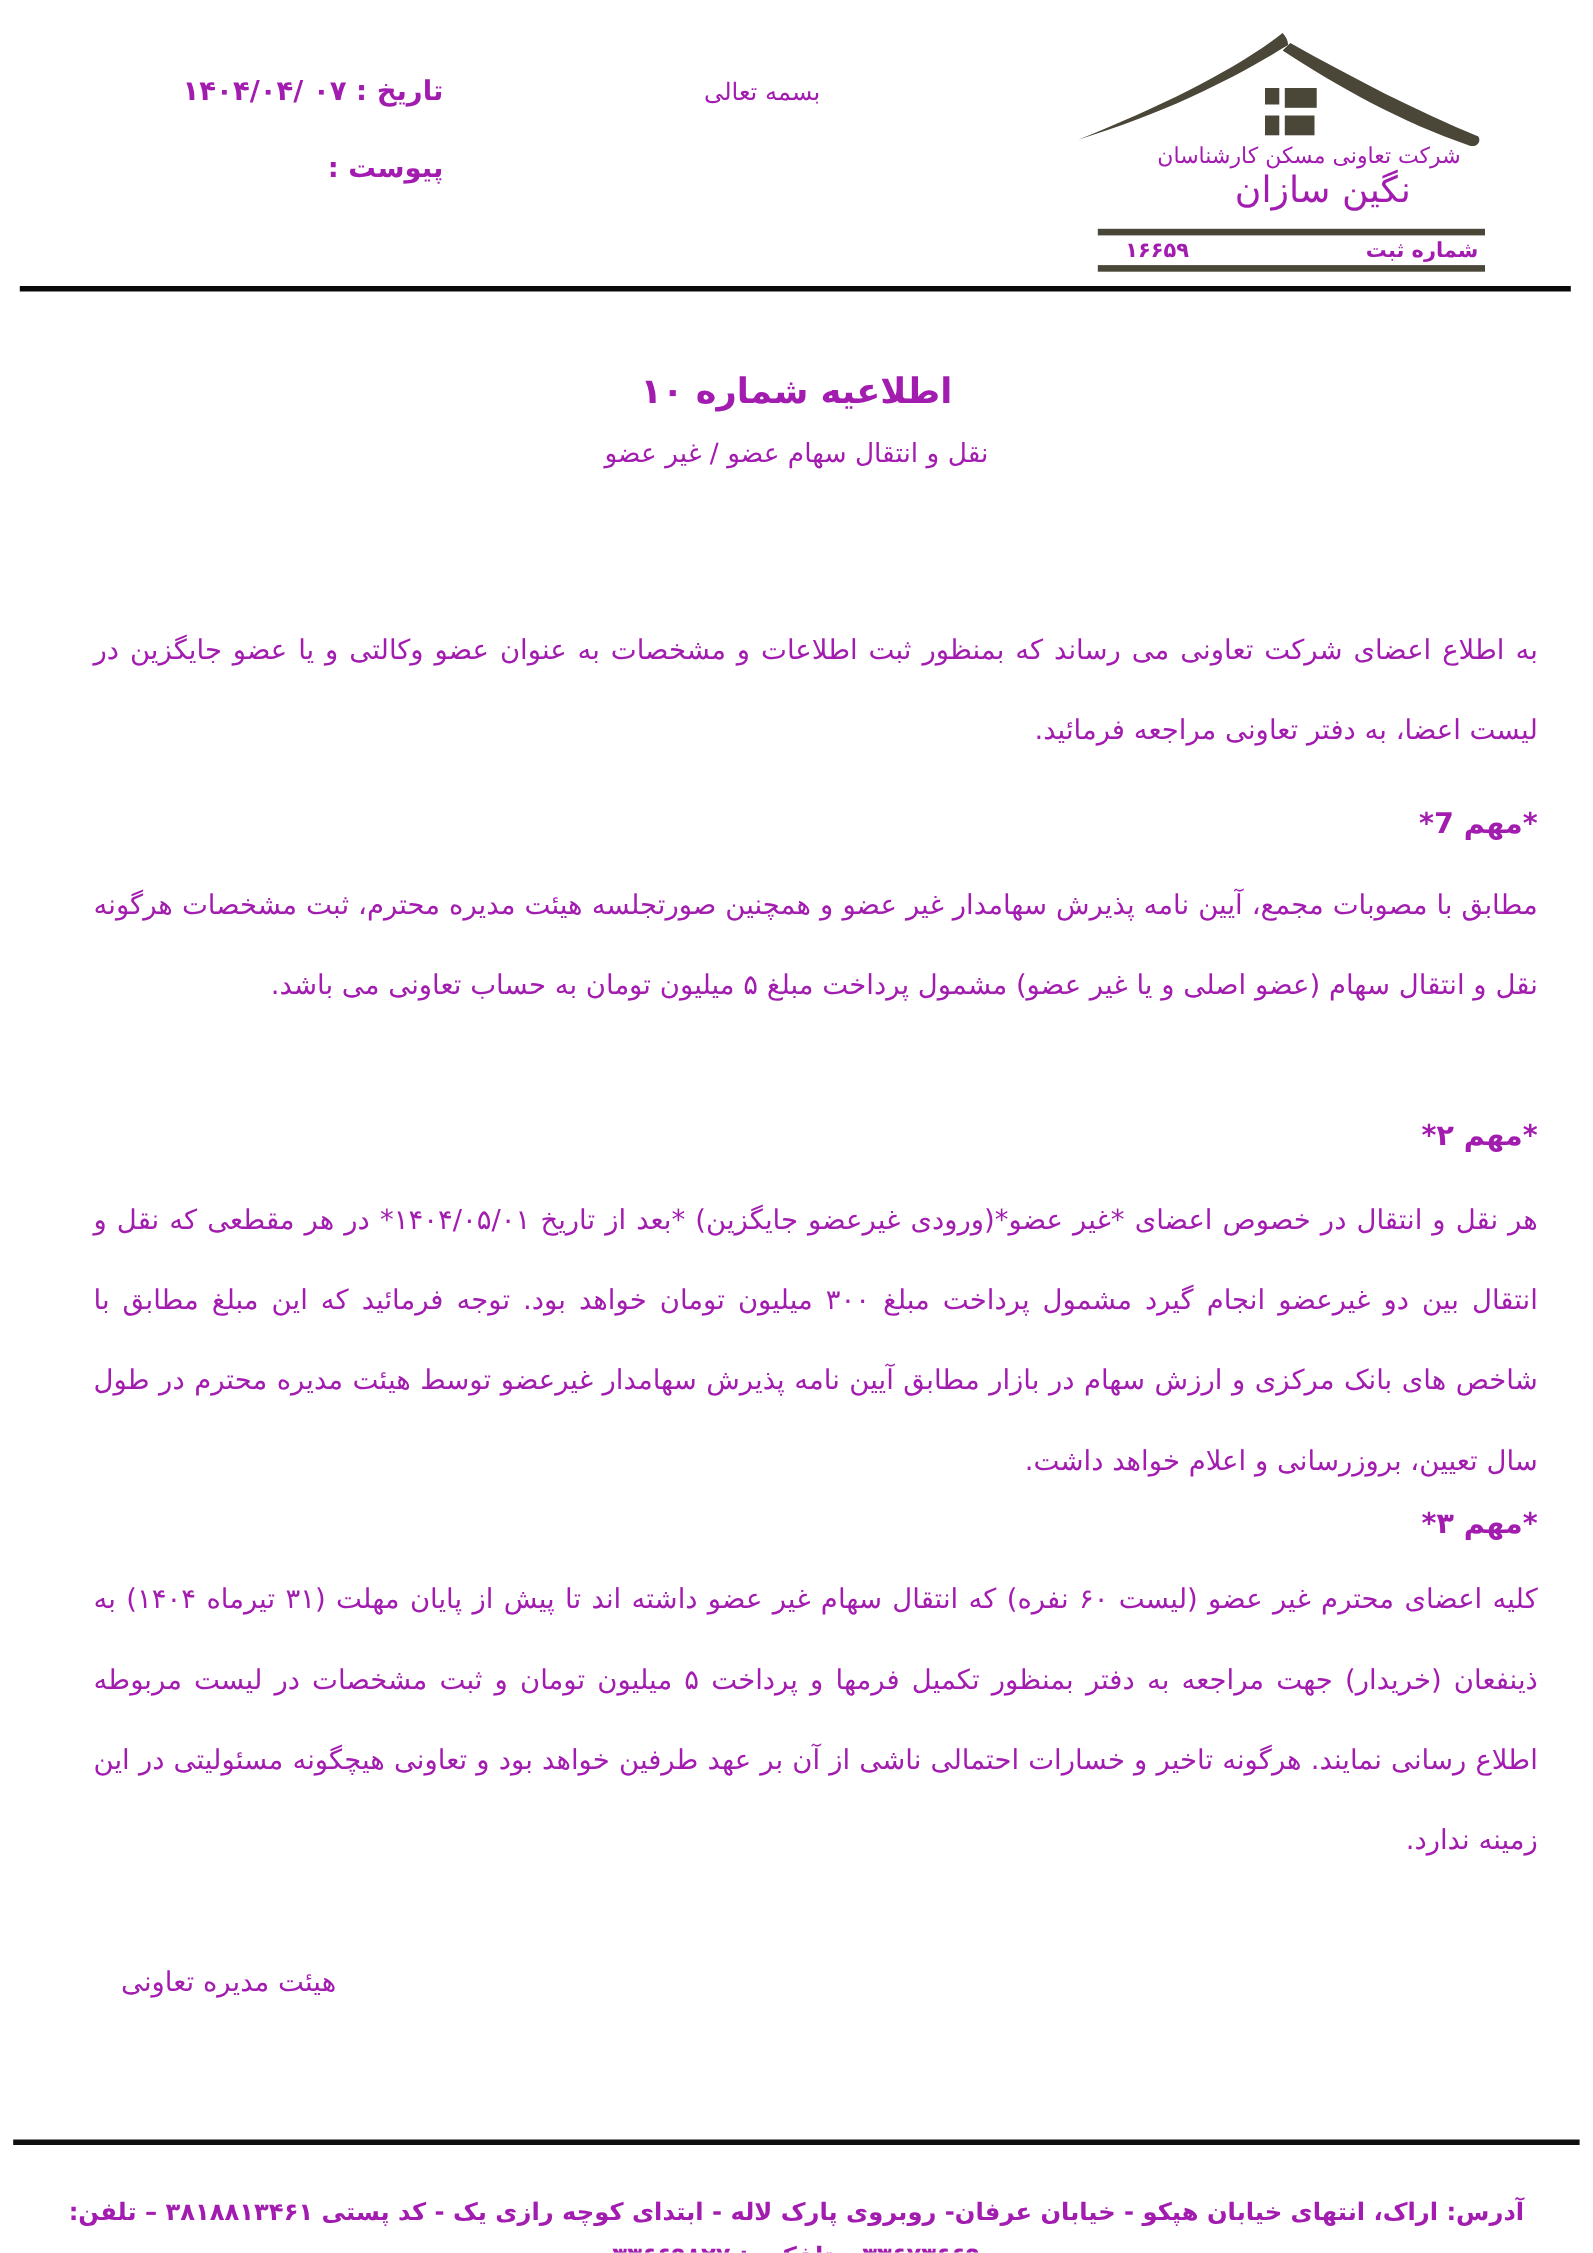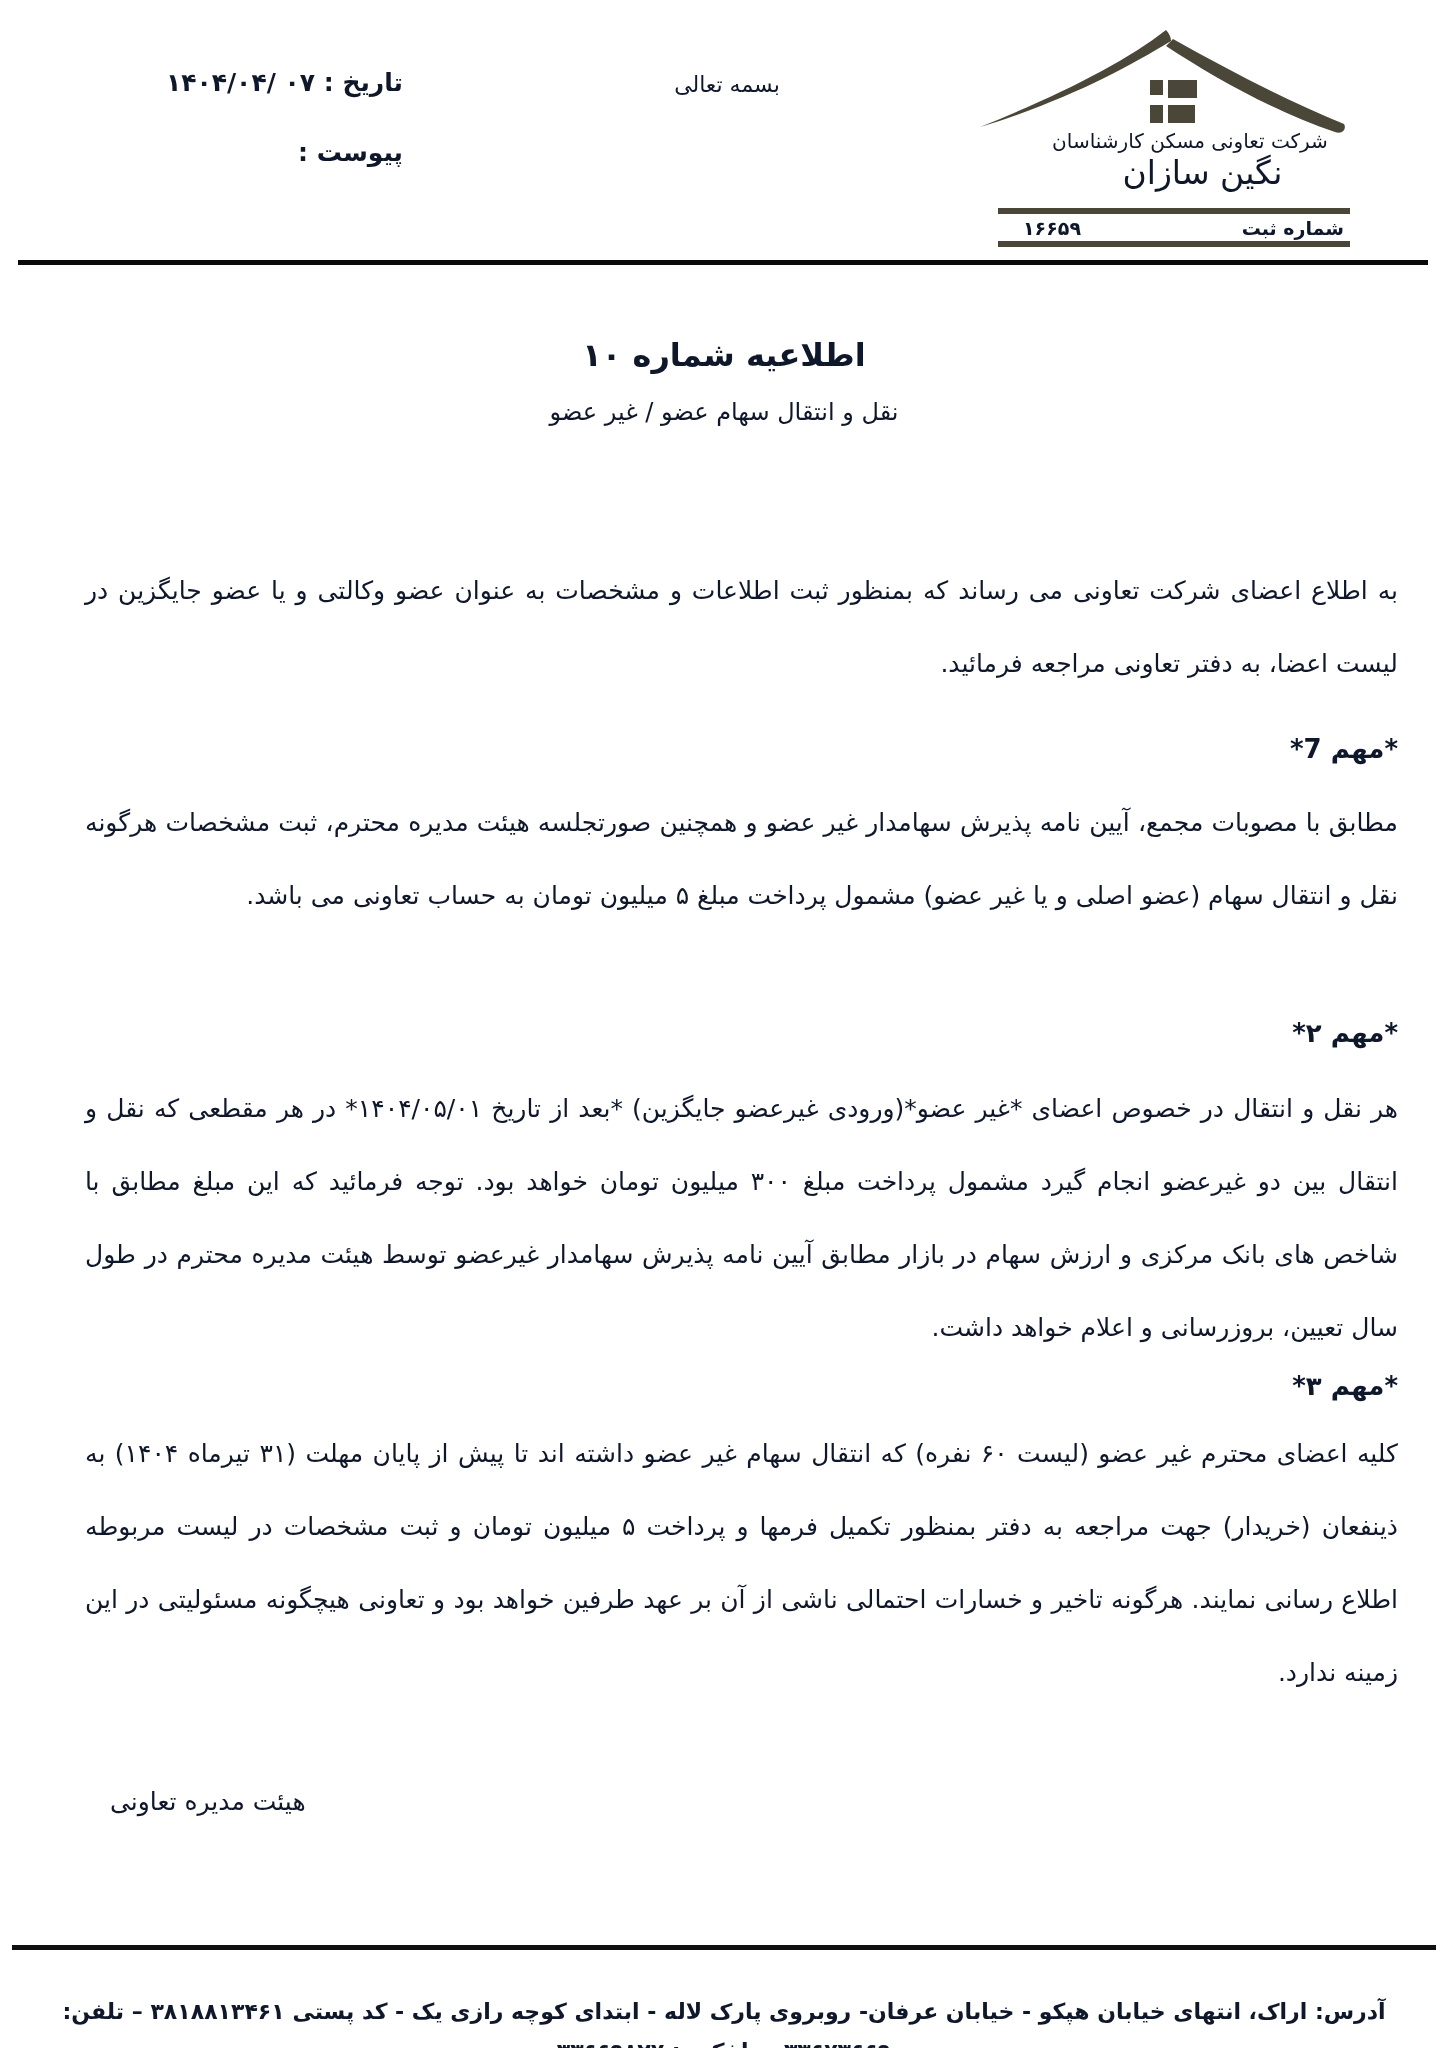--- a/index.html
+++ b/index.html
@@ -1,27 +1,27 @@
 <!DOCTYPE html>
 <html lang="fa"><head>
 <meta charset="utf-8">
 <style>
   html,body{margin:0;padding:0;background:#ffffff;}
   .page{
     position:relative;width:1448px;height:2048px;background:#ffffff;
-    font-family:"DejaVu Sans",sans-serif;direction:rtl;color:#0f172a;overflow:hidden;
+    font-family:"DejaVu Sans",sans-serif;direction:rtl;color:#a21caf;overflow:hidden;
   }
   
   .hdr-meta{
     position:absolute;top:48px;left:85px;width:318px;
     text-align:right;font-size:25px;font-weight:bold;line-height:70px;
   }
   .bismillah{
     position:absolute;top:72px;left:640px;width:174px;
-    text-align:center;font-size:22px;
+    text-align:left;font-size:22px;
   }
   .logo{position:absolute;top:25px;right:98px;width:380px;height:230px;}
   .logo svg{position:absolute;top:0;right:0;}
   .company-line{
     position:absolute;top:104px;width:100%;box-sizing:border-box;
     padding-left:60px;text-align:center;font-size:20px;white-space:nowrap;
   }
   .brand{
     position:absolute;top:128px;width:100%;box-sizing:border-box;
     padding-left:85px;text-align:center;font-size:33px;font-weight:normal;white-space:nowrap;

